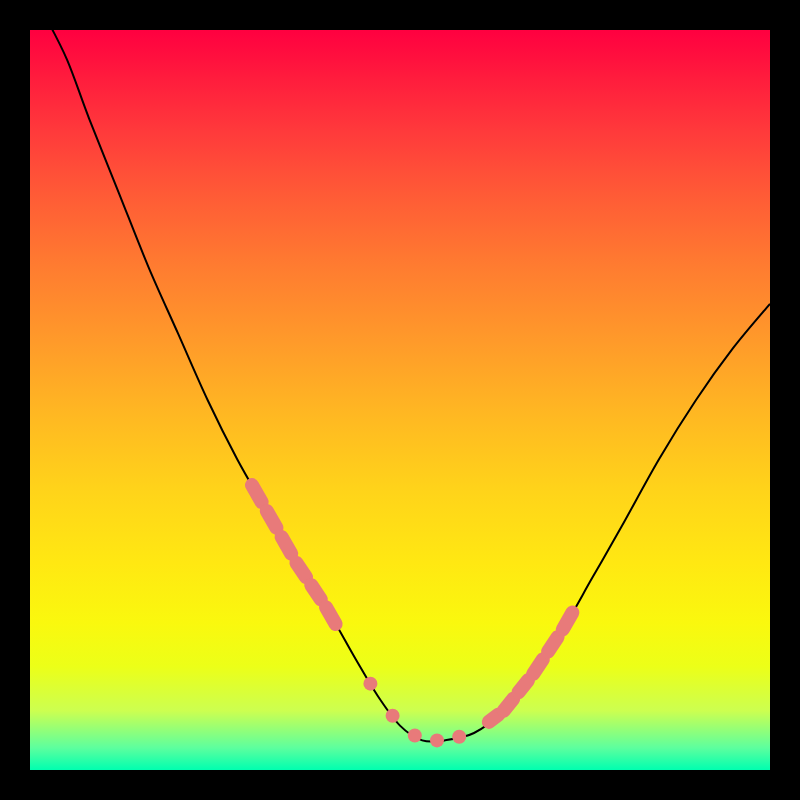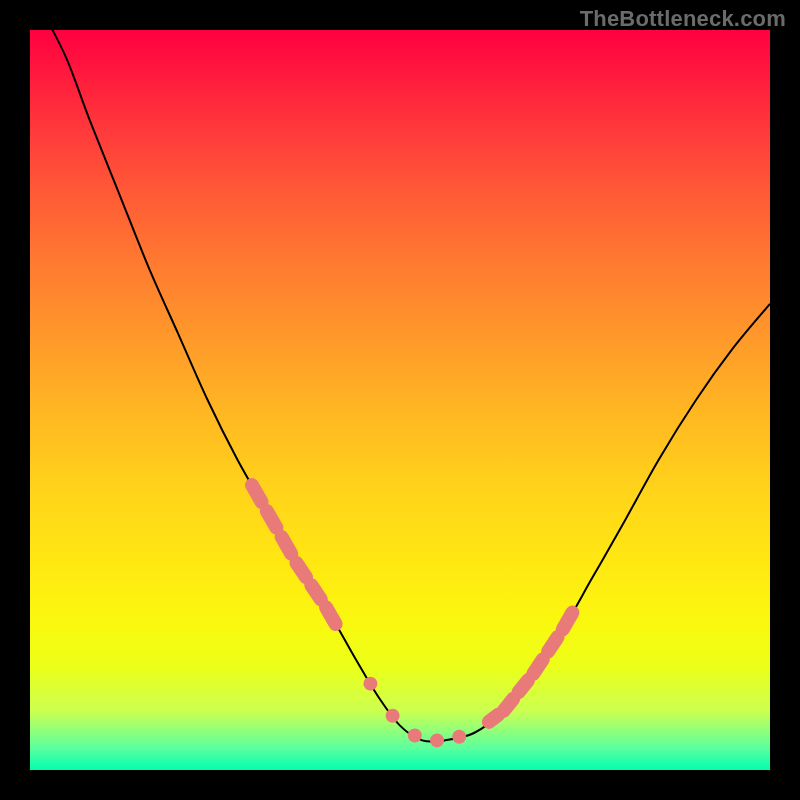--- a/index.html
+++ b/index.html
@@ -46,21 +46,20 @@
     position: absolute;
     left: 0; top: 0;
     width: 740px; height: 740px;
     overflow: visible;
   }
 </style>
 </head>
 <body>
 
 <div class="frame">
-  <div class="watermark">TheBottleneck.com</div>
   <div class="plot-area">
     <svg class="curve" viewBox="0 0 740 740">
       <g id="curve-layer">
           <path d="M 14.8 -14.800000000000068 C 18.5 -7.400000000000053, 29.599999999999998 12.333333333333353, 37 29.600000000000023 C 44.4 46.86666666666669, 50.56666666666667 66.59999999999997, 59.2 88.79999999999995 C 67.83333333333334 110.99999999999994, 78.93333333333334 138.1333333333333, 88.8 162.79999999999995 C 98.66666666666666 187.4666666666666, 108.53333333333333 213.36666666666662, 118.4 236.79999999999995 C 128.26666666666668 260.2333333333333, 138.13333333333333 281.20000000000005, 148 303.40000000000003 C 157.86666666666667 325.6, 167.73333333333332 349.03333333333336, 177.6 370 C 187.46666666666667 390.96666666666664, 197.33333333333334 410.7, 207.20000000000002 429.2 C 217.0666666666667 447.7, 226.93333333333334 463.73333333333335, 236.8 481 C 246.66666666666669 498.26666666666665, 256.5333333333333 516.7666666666667, 266.4 532.8 C 276.26666666666665 548.8333333333333, 286.1333333333333 561.1666666666667, 296 577.2 C 305.8666666666667 593.2333333333333, 316.9666666666667 614.2, 325.6 629 C 334.23333333333335 643.8, 340.4 654.9, 347.79999999999995 666 C 355.19999999999993 677.1, 362.59999999999997 688.2, 370 695.6 C 377.40000000000003 703, 384.80000000000007 707.9333333333333, 392.20000000000005 710.4 C 399.6 712.8666666666667, 405.7666666666667 711.6333333333333, 414.40000000000003 710.4 C 423.03333333333336 709.1666666666666, 434.1333333333333 707.9333333333334, 444 703 C 453.8666666666667 698.0666666666666, 463.73333333333335 690.6666666666666, 473.6 680.8 C 483.4666666666667 670.9333333333333, 493.33333333333337 657.3666666666666, 503.20000000000005 643.8 C 513.0666666666667 630.2333333333333, 522.9333333333333 615.4333333333333, 532.8 599.4 C 542.6666666666666 583.3666666666667, 552.5333333333333 564.8666666666667, 562.4 547.6 C 572.2666666666667 530.3333333333334, 580.9 515.5333333333333, 592 495.79999999999995 C 603.1 476.0666666666666, 616.6666666666666 450.16666666666663, 629 429.2 C 641.3333333333334 408.23333333333335, 653.6666666666666 388.5, 666 370 C 678.3333333333334 351.5, 690.6666666666666 334.23333333333335, 703 318.20000000000005 C 715.3333333333334 302.16666666666674, 733.8333333333334 281.20000000000005, 740 273.8" fill="none" stroke="#000000" stroke-width="2"></path>
         </g>
       <g id="floor-dots">
           <circle cx="340.40000000000003" cy="653.6666666666666" r="7" fill="#e87a7a"></circle>
           <circle cx="362.59999999999997" cy="685.7333333333333" r="7" fill="#e87a7a"></circle>
           <circle cx="384.8" cy="705.4666666666667" r="7" fill="#e87a7a"></circle>
           <circle cx="407.00000000000006" cy="710.4" r="7" fill="#e87a7a"></circle>

